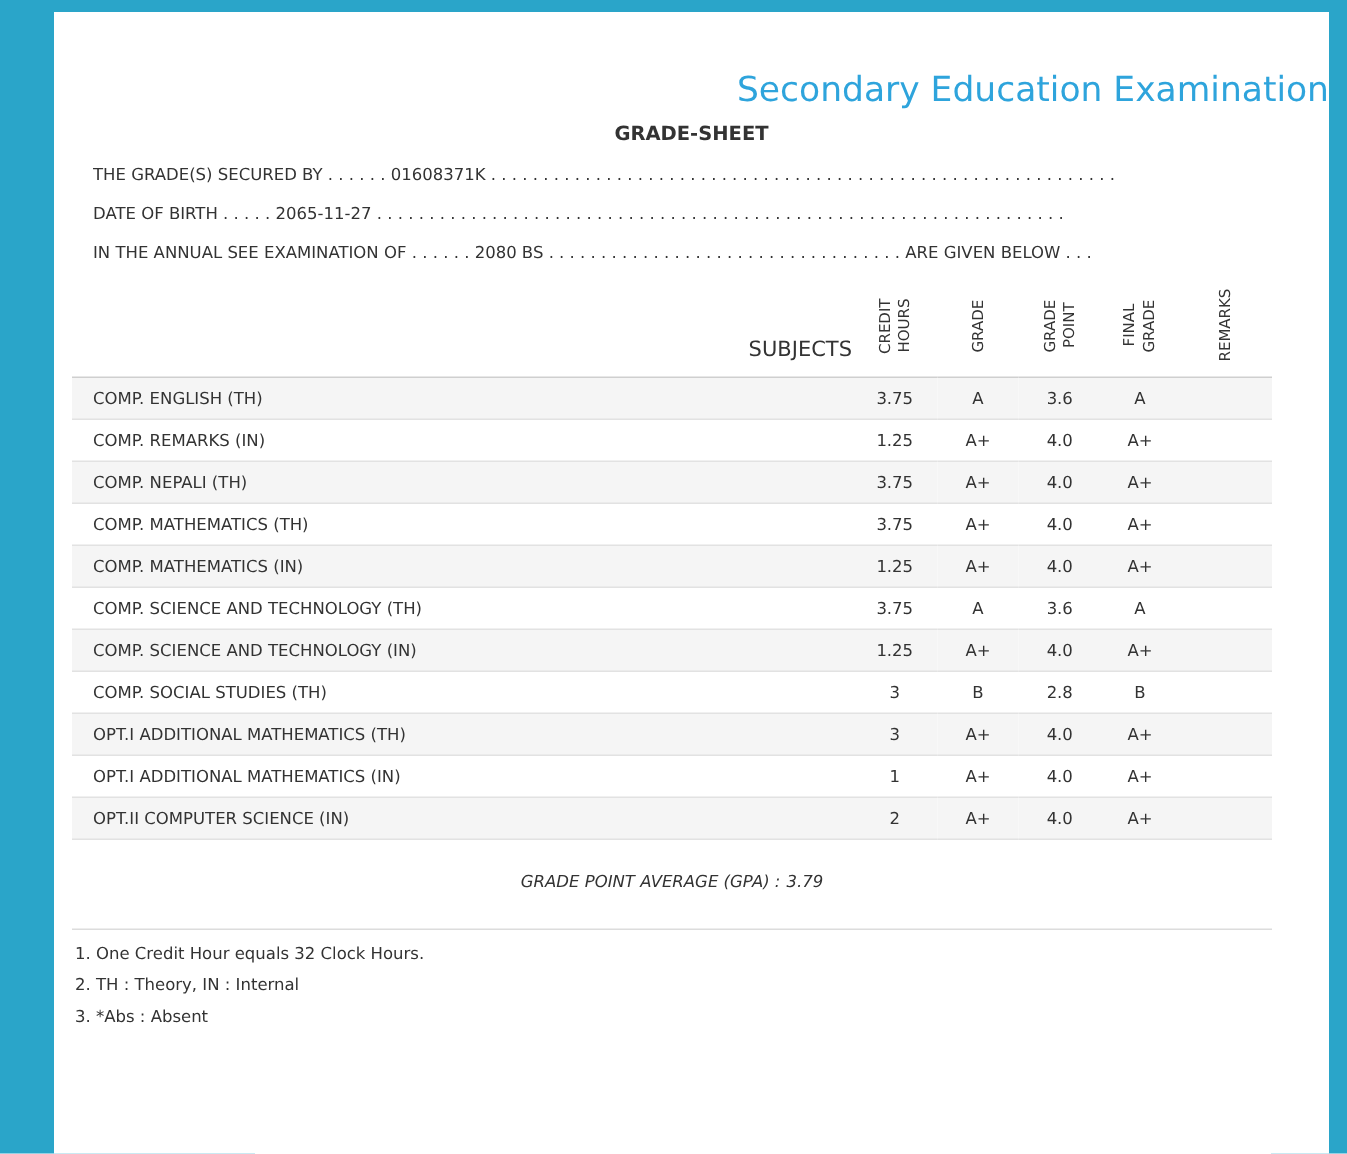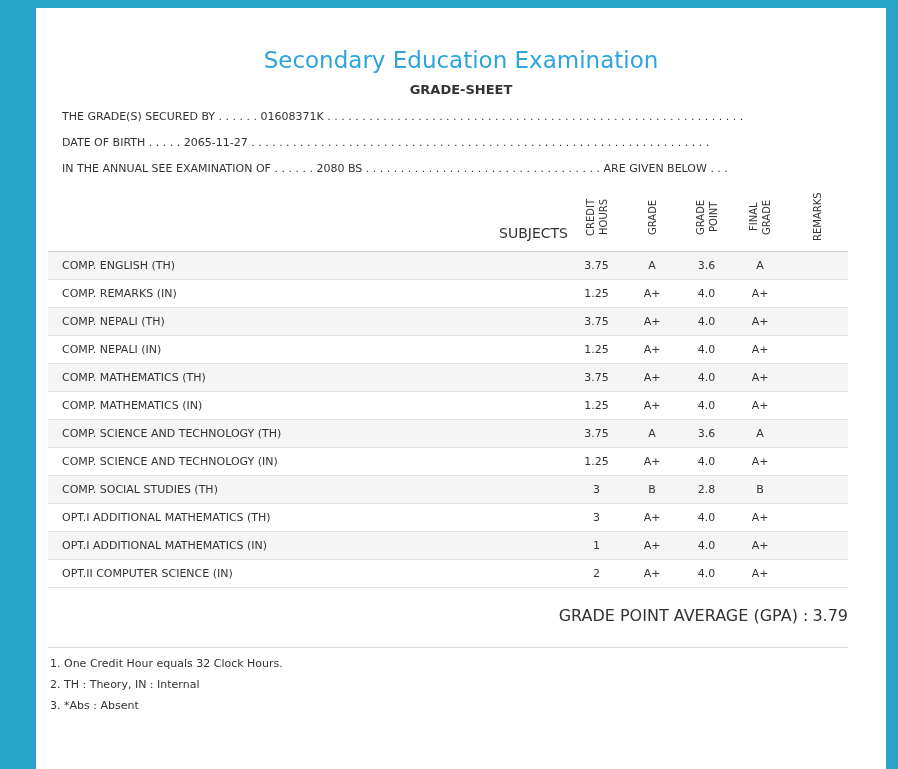--- a/index.html
+++ b/index.html
@@ -13,21 +13,21 @@
     width:898px;height:769px;overflow:hidden;position:relative;
     background:var(--page-bg);
     color:var(--text-color);
     font-family:"DejaVu Sans","Liberation Sans",sans-serif;
   }
   .card{
     position:absolute;left:36px;top:8px;width:850px;height:880px;
     background:#ffffff;padding-top:38px;
   }
   .page-title{
-    margin:0;text-align:center;font-size:23px;line-height:28px;
+    margin:0;text-align:right;font-size:23px;line-height:28px;
     font-weight:400;color:var(--title-color);
   }
   .subtitle{
     margin:8px 0 0;text-align:center;font-size:13px;line-height:15px;
     font-weight:700;color:var(--text-color);
   }
   .info{margin:13px 0 16px 26px;width:762px;font-size:11px;}
   .info p{margin:0 0 13px;line-height:13px;white-space:nowrap;overflow:hidden;}
   .info span{font-weight:400;}
   table{margin-left:12px;width:800px;border-collapse:collapse;table-layout:fixed;}
@@ -37,21 +37,21 @@
   th.subjects{text-align:right;padding:0 0 10px 14px;font-size:14px;}
   th.vert{text-align:center;padding:0 0 4px;}
   .vtext{
     display:inline-block;writing-mode:vertical-rl;transform:rotate(180deg);
     height:52px;font-size:10px;line-height:13px;white-space:normal;
   }
   tbody td{height:28px;border-bottom:1px solid #e2e2e2;font-size:11px;padding:0;}
   td.subject{padding-left:14px;}
   td.center{text-align:center;}
   tbody tr:nth-child(odd){background:#f5f5f5;}
-  .gpa{width:800px;margin:21px 0 0 12px;text-align:right;font-size:16px;line-height:13px;}
+  .gpa{width:800px;margin:21px 0 0 12px;text-align:center;font-size:11px;line-height:13px;font-style:italic;}
   .gpa .val{margin-left:4px;}
   .divider{border:none;border-top:1px solid #dcdcdc;width:800px;margin:25px 0 0 12px;}
   .notes{margin:9px 0 0 14px;font-size:11px;}
   .notes p{margin:0 0 8px;line-height:13px;}
 </style>
 </head>
 <body>
 
 <div class="card">
 
@@ -118,28 +118,20 @@
     </tr>
         <tr>
       <td class="subject">COMP. NEPALI (TH)</td>
       <td class="center">3.75</td>
       <td class="center">A+</td>
       <td class="center">4.0</td>
       <td class="center">A+</td>
       <td class="center"></td>
     </tr>
         <tr>
-      <td class="subject">COMP. NEPALI (IN)</td>
-      <td class="center">1.25</td>
-      <td class="center">A+</td>
-      <td class="center">4.0</td>
-      <td class="center">A+</td>
-      <td class="center"></td>
-    </tr>
-        <tr>
       <td class="subject">COMP. MATHEMATICS (TH)</td>
       <td class="center">3.75</td>
       <td class="center">A+</td>
       <td class="center">4.0</td>
       <td class="center">A+</td>
       <td class="center"></td>
     </tr>
         <tr>
       <td class="subject">COMP. MATHEMATICS (IN)</td>
       <td class="center">1.25</td>

